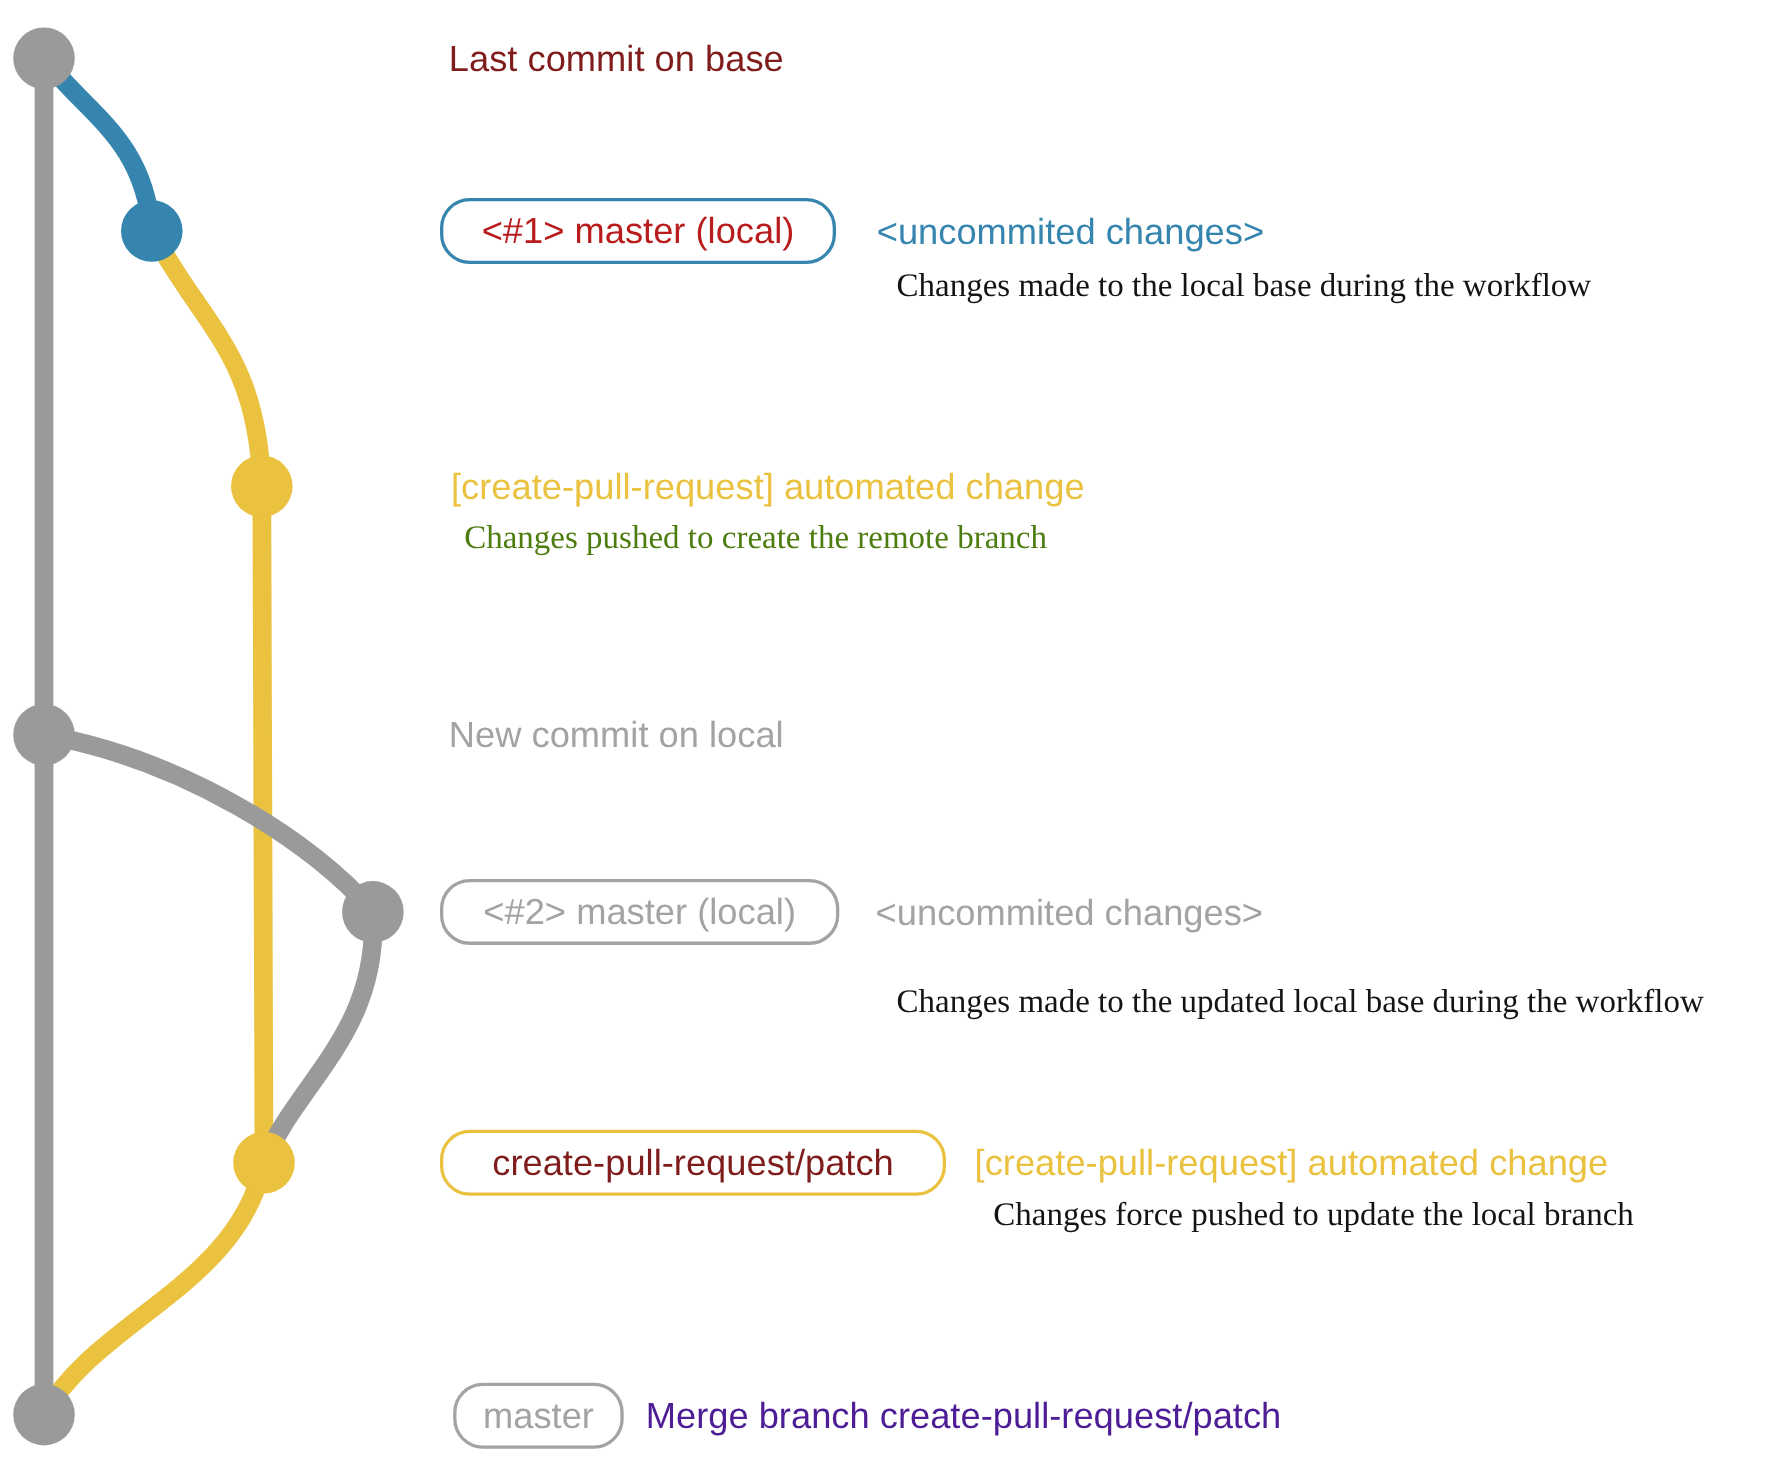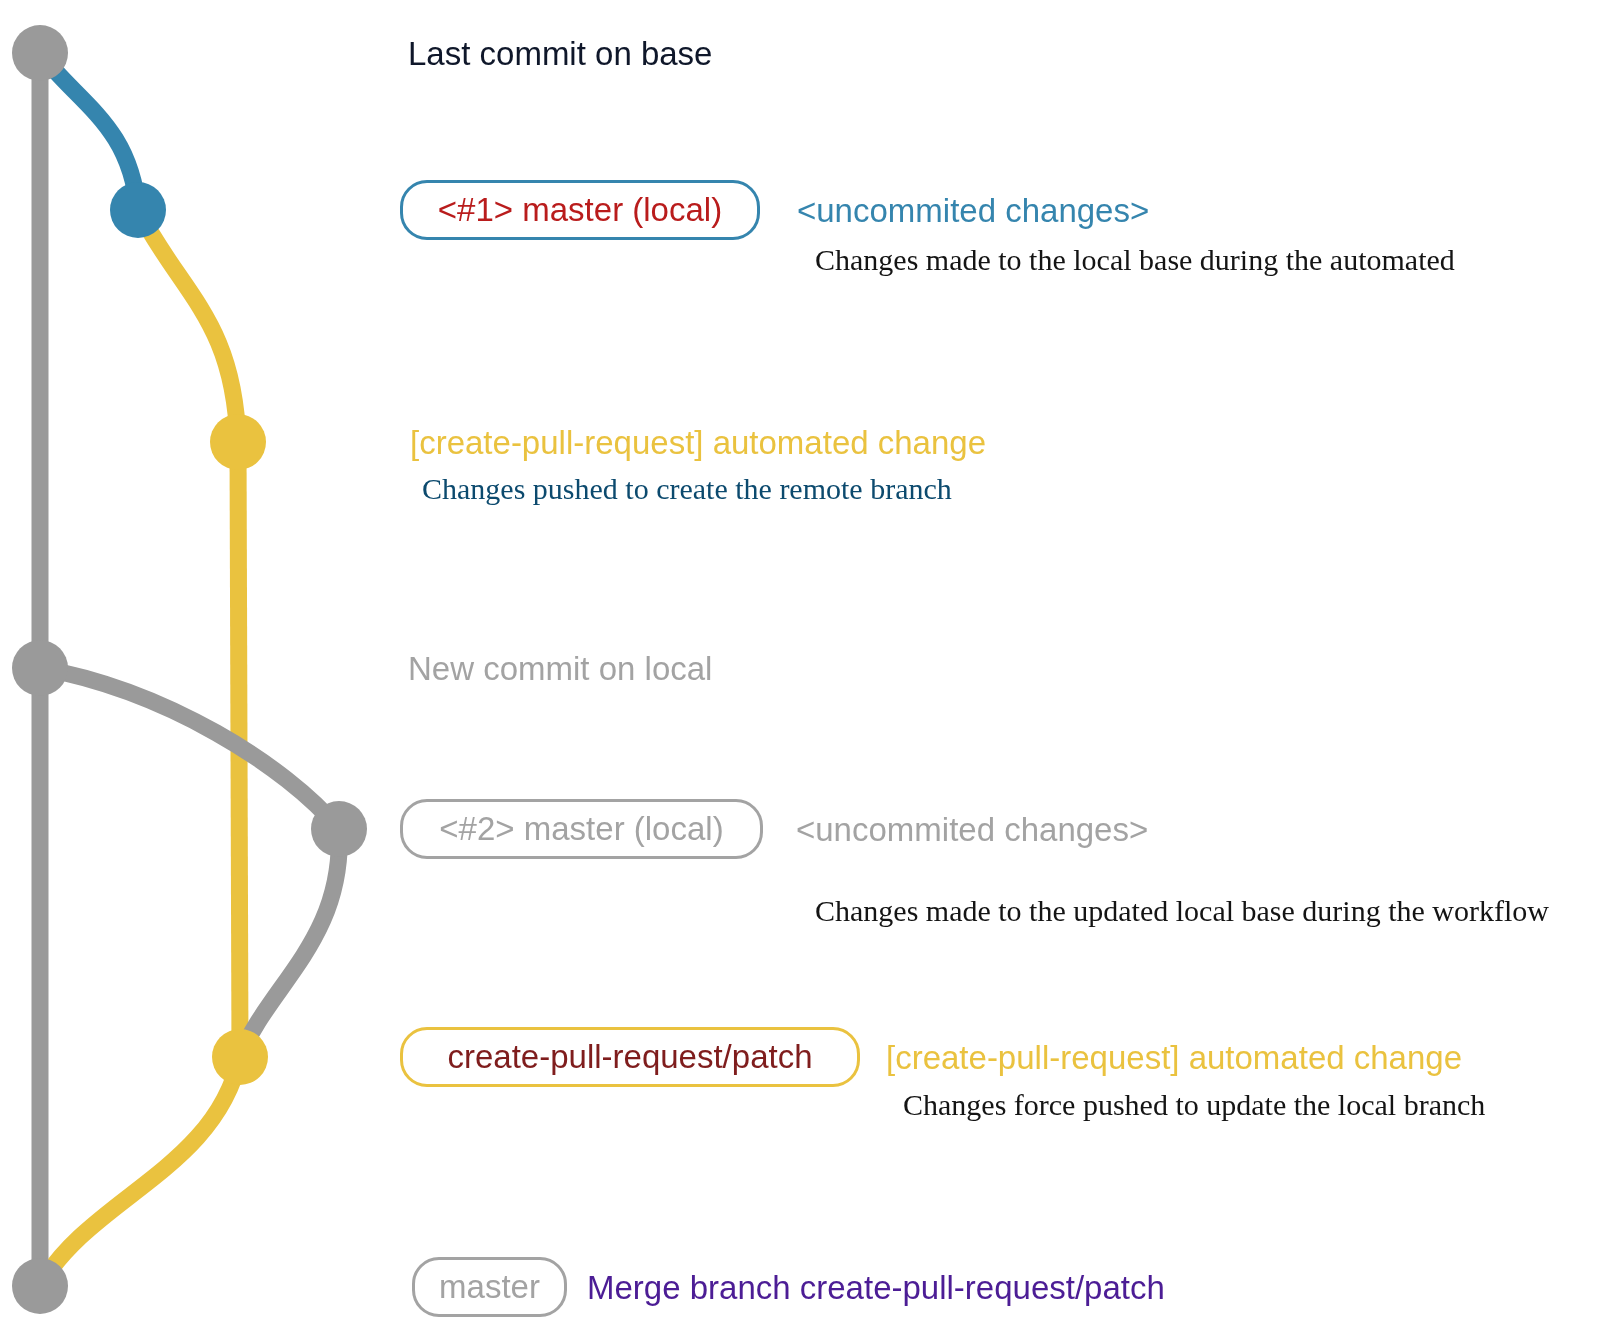--- a/index.html
+++ b/index.html
@@ -69,28 +69,28 @@
 
   <circle cx="40" cy="53" r="28" fill="#9a9a9a"></circle>
   <circle cx="138" cy="210" r="28" fill="#3585ae"></circle>
   <circle cx="238" cy="442" r="28" fill="#eac23f"></circle>
   <circle cx="40" cy="668" r="28" fill="#9a9a9a"></circle>
   <circle cx="339" cy="829" r="28" fill="#9a9a9a"></circle>
   <circle cx="240" cy="1057" r="28" fill="#eac23f"></circle>
   <circle cx="40" cy="1286" r="28" fill="#9a9a9a"></circle>
 </svg>
 
-<div class="row-label" style="left: 408px; top: 53px; color: #0f172a;">Last commit on base</div>
+<div class="row-label" style="left: 408px; top: 53px; color: #7f1d1d;">Last commit on base</div>
 
 <div class="badge" style="left: 400px; top: 210px; width: 360px; color: #b91c1c; border-color: rgb(53, 133, 174);">&lt;#1&gt; master (local)</div>
 <div class="row-label" style="left: 797px; top: 210px; color: rgb(53, 133, 174);">&lt;uncommited changes&gt;</div>
-<div class="body-line" style="left: 815px; top: 260px; color: rgb(20, 20, 20);">Changes made to the local base during the automated</div>
+<div class="body-line" style="left: 815px; top: 260px; color: rgb(20, 20, 20);">Changes made to the local base during the workflow</div>
 
 <div class="row-label" style="left: 410px; top: 442px; color: rgb(234, 194, 63);">[create-pull-request] automated change</div>
-<div class="body-line" style="left: 422px; top: 489px; color: #0c4a6e;">Changes pushed to create the remote branch</div>
+<div class="body-line" style="left: 422px; top: 489px; color: #4d7c0f;">Changes pushed to create the remote branch</div>
 
 <div class="row-label" style="left: 408px; top: 668px; color: rgb(163, 163, 163);">New commit on local</div>
 
 <div class="badge" style="left: 400px; top: 829px; width: 363px; color: rgb(163, 163, 163); border-color: rgb(163, 163, 163);">&lt;#2&gt; master (local)</div>
 <div class="row-label" style="left: 796px; top: 829px; color: rgb(163, 163, 163);">&lt;uncommited changes&gt;</div>
 <div class="body-line" style="left: 815px; top: 876px; color: rgb(20, 20, 20); margin-top: 35px;">Changes made to the updated local base during the workflow</div>
 
 <div class="badge" style="left: 400px; top: 1057px; width: 460px; color: #7f1d1d; border-color: rgb(234, 194, 63);">create-pull-request/patch</div>
 <div class="row-label" style="left: 886px; top: 1057px; color: rgb(234, 194, 63);">[create-pull-request] automated change</div>
 <div class="body-line" style="left: 903px; top: 1105px; color: rgb(20, 20, 20);">Changes force pushed to update the local branch</div>

